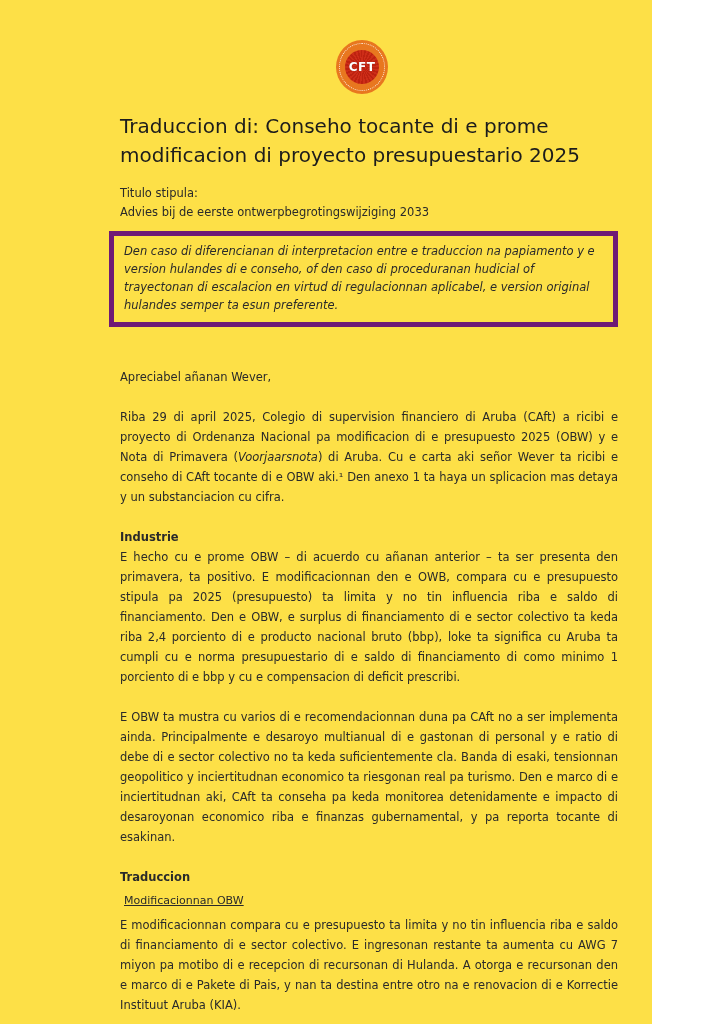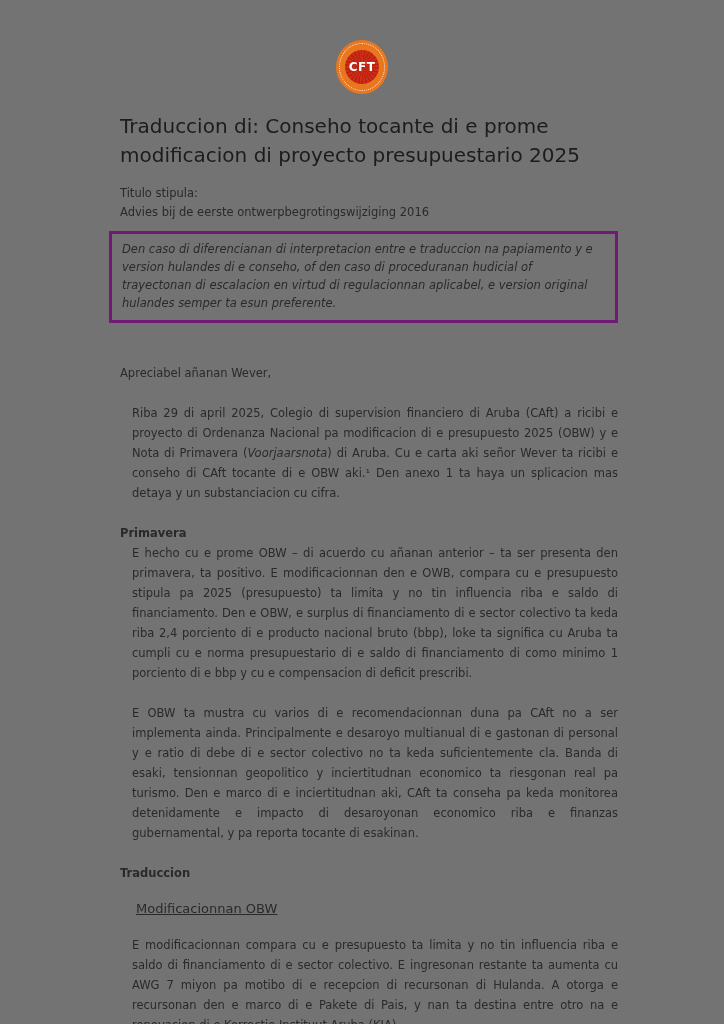--- a/index.html
+++ b/index.html
@@ -2,21 +2,21 @@
 <html><head>
 <meta charset="utf-8">
 <style>
   html,body{margin:0;padding:0;background:#ffffff;}
   body{
     width:724px;height:1024px;
     font-family:"DejaVu Sans","Liberation Sans",sans-serif;
     color:#2a2a2a;
     -webkit-font-smoothing:antialiased;
   }
-  .page{position:relative;width:724px;height:1024px;overflow:hidden;background:#737373;text-decoration:underline;}
+  .page{position:relative;width:652px;height:1024px;overflow:hidden;background:#fde047;text-decoration:underline;}
 
   
   .logo{position:absolute;left:336px;top:40px;width:52px;height:54px;}
   .logo-outer{
     width:52px;height:54px;border-radius:50%;
     background:#e8771f;
     display:flex;align-items:center;justify-content:center;
     position:relative;
   }
   .logo-outer::before{
@@ -38,41 +38,41 @@
     font-size:20px;line-height:28.5px;color:#1c1c1c;
     font-weight:400;margin:0;
   }
 
   .orig-block{margin-top:15px;font-size:11.5px;line-height:19px;}
   .orig-label{margin:0;}
   .orig-text{margin:0;}
 
   .disclaimer{
     margin-top:9px;margin-left:-11px;
-    border:3px solid #701a75;
+    border:5px solid #701a75;
     padding:6px 10px 8px 10px;
     font-style:italic;
     font-size:11.5px;line-height:18px;
   }
 
   .salutation{margin-top:40px;font-size:11.5px;line-height:20px;}
 
   .para{
-    margin:20px 0 0 12px;
+    margin:20px 0 0 0;
     font-size:11.5px;line-height:20px;
     text-align:justify;
   }
   .heading{
     margin:20px 0 0 0;
     font-size:11.5px;line-height:20px;
     font-weight:bold;
   }
   .subheading{
-    margin:16px;
-    font-size:13px;line-height:20px;
+    margin:4px;
+    font-size:11px;line-height:20px;
     text-decoration:underline;
   }
   .para.tight{margin-top:0;}
 </style>
 </head>
 <body>
 
 <div class="page">
 
   <div class="logo">
@@ -80,30 +80,30 @@
       <div class="logo-core">CFT</div>
     </div>
   </div>
 
   <div class="content">
 
     <h1 class="doc-title">Traduccion di: Conseho tocante di e prome modificacion di proyecto presupuestario 2025</h1>
 
     <div class="orig-block">
       <p class="orig-label">Titulo stipula:</p>
-      <p class="orig-text">Advies bij de eerste ontwerpbegrotingswijziging 2016</p>
+      <p class="orig-text">Advies bij de eerste ontwerpbegrotingswijziging 2033</p>
     </div>
 
     <div class="disclaimer">Den caso di diferencianan di interpretacion entre e traduccion na papiamento y e version hulandes di e conseho, of den caso di proceduranan hudicial of trayectonan di escalacion en virtud di regulacionnan aplicabel, e version original hulandes semper ta esun preferente.</div>
 
     <p class="salutation">Apreciabel añanan Wever,</p>
 
     <p class="para"><span>Riba 29 di april 2025, Colegio di supervision financiero di Aruba (CAft) a ricibi e proyecto di Ordenanza Nacional pa modificacion di e presupuesto 2025 (OBW) y e Nota di Primavera (</span><span style="font-style: italic;">Voorjaarsnota</span><span>) di Aruba. Cu e carta aki señor Wever ta ricibi e conseho di CAft tocante di e OBW aki.¹ Den anexo 1 ta haya un splicacion mas detaya y un substanciacion cu cifra.</span></p>
 
-    <p class="heading">Primavera</p>
+    <p class="heading">Industrie</p>
     <p class="para tight">E hecho cu e prome OBW – di acuerdo cu añanan anterior – ta ser presenta den primavera, ta positivo. E modificacionnan den e OWB, compara cu e presupuesto stipula pa 2025 (presupuesto) ta limita y no tin influencia riba e saldo di financiamento. Den e OBW, e surplus di financiamento di e sector colectivo ta keda riba 2,4 porciento di e producto nacional bruto (bbp), loke ta significa cu Aruba ta cumpli cu e norma presupuestario di e saldo di financiamento di como minimo 1 porciento di e bbp y cu e compensacion di deficit prescribi.</p>
     <p class="para">E OBW ta mustra cu varios di e recomendacionnan duna pa CAft no a ser implementa ainda. Principalmente e desaroyo multianual di e gastonan di personal y e ratio di debe di e sector colectivo no ta keda suficientemente cla. Banda di esaki, tensionnan geopolitico y inciertitudnan economico ta riesgonan real pa turismo. Den e marco di e inciertitudnan aki, CAft ta conseha pa keda monitorea detenidamente e impacto di desaroyonan economico riba e finanzas gubernamental, y pa reporta tocante di esakinan.</p>
 
     <p class="heading">Traduccion</p>
     <p class="subheading">Modificacionnan OBW</p>
     <p class="para tight">E modificacionnan compara cu e presupuesto ta limita y no tin influencia riba e saldo di financiamento di e sector colectivo. E ingresonan restante ta aumenta cu AWG 7 miyon pa motibo di e recepcion di recursonan di Hulanda. A otorga e recursonan den e marco di e Pakete di Pais, y nan ta destina entre otro na e renovacion di e Korrectie Instituut Aruba (KIA).</p>
 
     <p class="para"><span>Na april di 2025, e Departamento di Asunto Economico, Comercio y Industria (</span><span style="font-style: italic;">Directie Economische Zaken, Handel en Industrie</span></p>
 
   </div>

